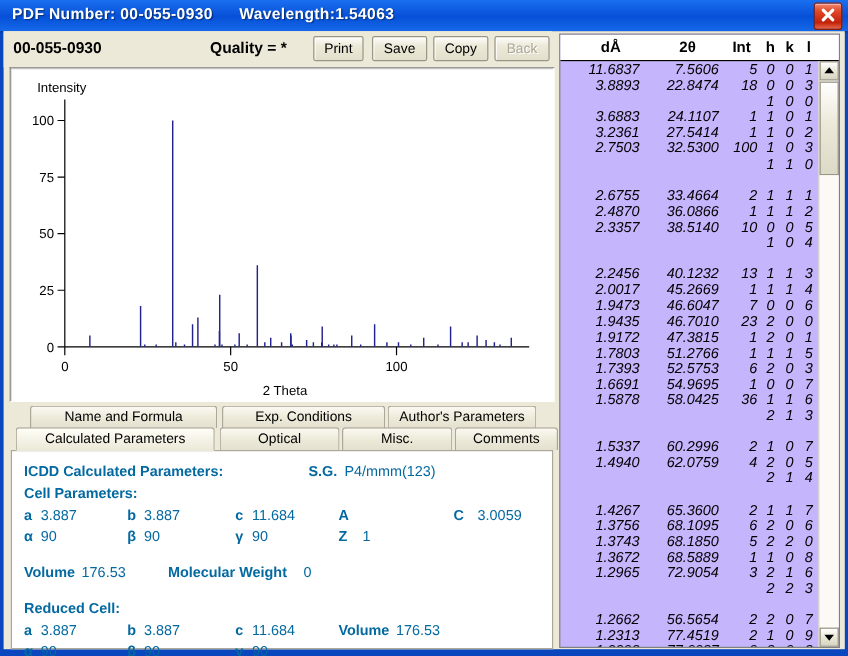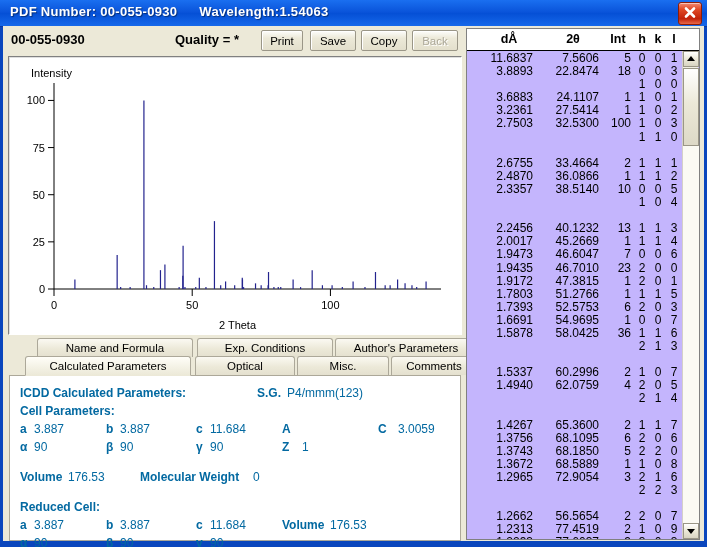--- a/index.html
+++ b/index.html
@@ -39,21 +39,21 @@
   #btn-back{left:409px;width:46px;}
 
   
   .chartpanel{position:absolute;left:5px;top:30px;width:452px;height:277px;background:#fff;
     border:1px solid #808080;border-right-color:#fff;border-bottom-color:#fff;
     box-shadow:1px 1px 0 #dfdfdf inset;}
   .chart-svg{display:block;}
 
   
   .tabwrap{position:absolute;left:6px;top:312px;width:452px;height:203px;}
-  .tabrow{position:absolute;left:16px;width:452px;height:19px;}
+  .tabrow{position:absolute;left:4px;width:452px;height:19px;}
   .tabrow.r1{top:0;}
   .tabrow.r2{top:18px;}
   .tab{position:absolute;top:0;height:19px;box-sizing:border-box;
     background:linear-gradient(180deg,#fbf9f2 0%,#ece9d8 55%,#e4e0cf 100%);
     border:1px solid #aca899;border-bottom:none;border-radius:3px 3px 0 0;
     font-size:11.5px;color:#000;text-align:center;line-height:18px;cursor:pointer;
     font-family:"Liberation Sans",sans-serif;}
   .tab.sel{background:linear-gradient(180deg,#fffef8 0%,#f3f1e4 60%,#ece9d8 100%);
     z-index:5;height:20px;border-bottom:1px solid #ece9d8;}
   .tabpage{position:absolute;left:0;top:37px;width:452px;height:166px;
@@ -64,21 +64,21 @@
   .lbl{font-weight:bold;}
   .val{font-weight:normal;}
 
   
   .tablepanel{position:absolute;left:463px;top:2px;width:234px;height:512px;background:#c4b5fd;
     border:1px solid #808080;box-sizing:border-box;}
   .thead{position:absolute;left:0;top:0;width:100%;height:22px;
     border-bottom:1px solid #000;box-sizing:border-box;background:#fff;}
   .th{position:absolute;top:3px;font-size:12.5px;font-weight:bold;color:#000;text-align:center;}
   .tbody{position:absolute;left:0;top:22px;width:216px;height:488px;overflow:hidden;}
-  .trow{position:relative;height:13.1px;font-size:12px;color:#000;}
+  .trow{position:relative;height:13.1px;font-size:12px;color:#000;font-style:italic;}
   .c{position:absolute;top:0;text-align:right;white-space:nowrap;}
   .c-d{left:0;width:66px;}
   .c-t{left:70px;width:62px;}
   .c-i{left:136px;width:28px;}
   .c-h{left:170px;width:10px;text-align:center;}
   .c-k{left:186px;width:10px;text-align:center;}
   .c-l{left:202px;width:10px;text-align:center;}
 
   
   .vscroll{position:absolute;right:1px;top:22px;width:16px;height:488px;
@@ -188,21 +188,21 @@
           <line x1="402.975" y1="232" x2="402.975" y2="228.22857142857143" stroke="#23238e" stroke-width="1.2"></line>
           <line x1="407.6742857142857" y1="232" x2="407.6742857142857" y2="230.11428571428573" stroke="#23238e" stroke-width="1.2"></line>
           <line x1="417.0728571428571" y1="232" x2="417.0728571428571" y2="224.45714285714286" stroke="#23238e" stroke-width="1.2"></line>
         </svg>
     </div>
 
     <div class="tabwrap">
       <div class="tabrow r1">
         <div class="tab" style="left:12px;width:156px;">Name and Formula</div>
         <div class="tab" style="left:172px;width:136px;">Exp. Conditions</div>
-        <div class="tab" style="left:310px;width:142px;">Author's Parameters</div>
+        <div class="tab" style="left:310px;width:124px;">Author's Parameters</div>
       </div>
       <div class="tabrow r2">
         <div class="tab sel" style="left:0px;width:166px;">Calculated Parameters</div>
         <div class="tab" style="left:170px;width:100px;">Optical</div>
         <div class="tab" style="left:272px;width:92px;">Misc.</div>
         <div class="tab" style="left:366px;width:86px;">Comments</div>
       </div>
 
       <div class="tabpage">
         <div class="pp lbl" style="left:10px;top:10px;">ICDD Calculated Parameters:</div>

